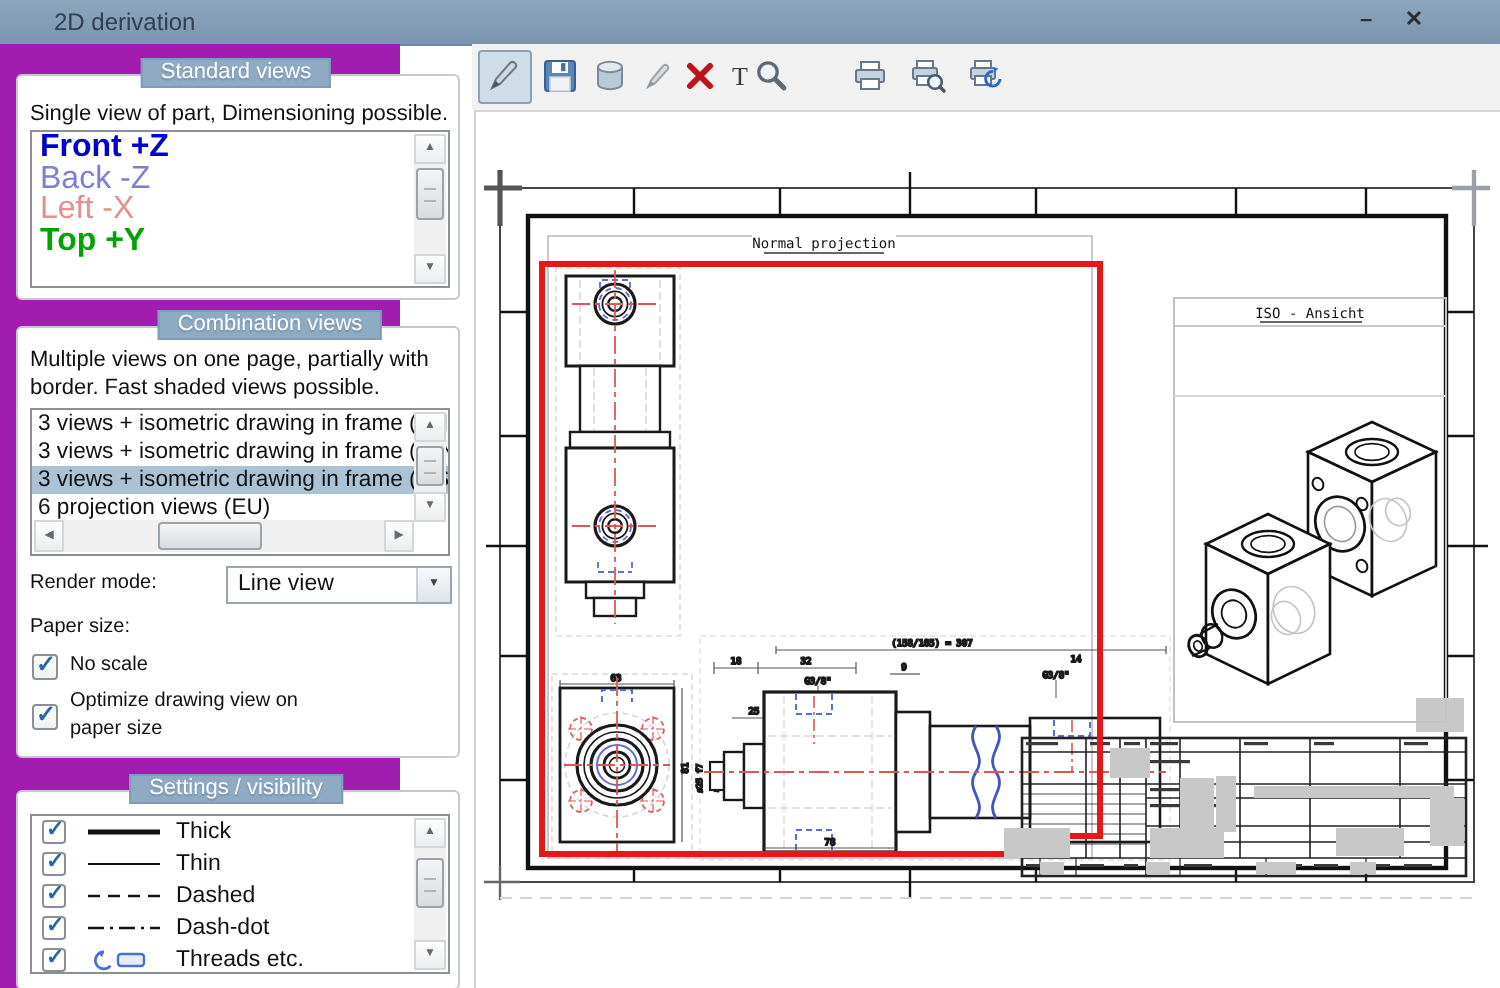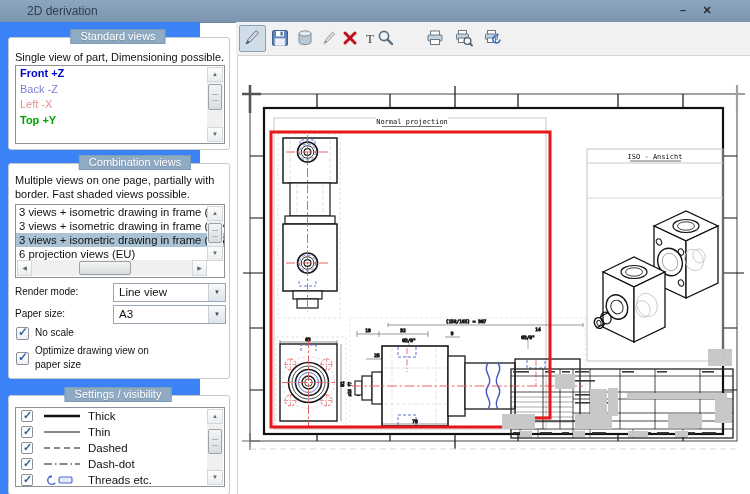--- a/index.html
+++ b/index.html
@@ -9,29 +9,29 @@
   
   .titlebar{position:absolute;left:0;top:0;width:750px;height:22px;
     background:linear-gradient(#8da6be,#7b95b0);border-bottom:1px solid #6d87a2;}
   .titlebar .title{position:absolute;left:27px;top:4px;font-size:12px;color:#30404e;}
   .winbtn{position:absolute;top:2px;width:18px;height:17px;text-align:center;
     font-size:11px;font-weight:bold;color:#2e2e2e;line-height:17px;cursor:default;}
   .winbtn.min{right:58px;}
   .winbtn.close{right:34px;}
 
   
-  .left-panel{position:absolute;left:0;top:22px;width:200px;height:472px;background:#3b82f6;}
+  .left-panel{position:absolute;left:0;top:22px;width:200px;height:472px;background:#a21caf;}
   .groupbox{position:absolute;border:1px solid #c5c9cd;border-radius:3px;background:#fff;}
   .chip{position:absolute;left:118px;transform:translateX(-50%);background:#8fabc4;
     border:1px solid #7e9cb7;color:#fff;font-size:11px;padding:0px 9px 1px;white-space:nowrap;
     text-shadow:0 1px 1px rgba(40,60,80,.25);z-index:3;}
   .desc{position:absolute;font-size:11px;color:#111;white-space:nowrap;}
 
   .listbox{position:absolute;border:1px solid #8a9096;background:#fff;overflow:hidden;box-sizing:border-box;}
-  .sv-item{height:15.5px;line-height:15.5px;padding-left:4px;font-size:11px;white-space:nowrap;}
+  .sv-item{height:15.5px;line-height:15.5px;padding-left:4px;font-size:16px;white-space:nowrap;}
   .c-blue{color:#0000cd;font-weight:bold;}
   .c-lblue{color:#7e7ed8;}
   .c-red{color:#c80000;font-weight:bold;}
   .c-lred{color:#e48f8f;}
   .c-green{color:#00a400;font-weight:bold;}
 
   .cv-item{height:14px;line-height:14px;padding-left:3px;font-size:11.3px;white-space:nowrap;color:#111;}
   .cv-item.selected{background:#aac2d4;}
 
   
@@ -127,24 +127,20 @@
           <div class="sb-thumb-h" style="left:62px;width:52px;"></div>
           <div class="sb-btn-h" style="right:0;">▶</div>
         </div>
       </div>
       <span class="label" style="left:6px;top:122px;">Render mode:</span>
       <div class="combo" style="left:104px;top:119px;">
         <span>Line view</span>
         <span class="dd">▼</span>
       </div>
       <span class="label" style="left:6px;top:144px;">Paper size:</span>
-      <div class="combo" style="left:104px;top:141px;">
-        <span>A3</span>
-        <span class="dd">▼</span>
-      </div>
       <div class="cb" style="left:7px;top:163px;">
         <span class="mark">✓</span>
       </div>
       <span class="label" style="left:26px;top:163px;">No scale</span>
       <div class="cb" style="left:7px;top:188px;">
         <span class="mark">✓</span>
       </div>
       <span class="label" style="left:26px;top:181px;">Optimize drawing view on</span>
       <span class="label" style="left:26px;top:195px;">paper size</span>
     </div>

